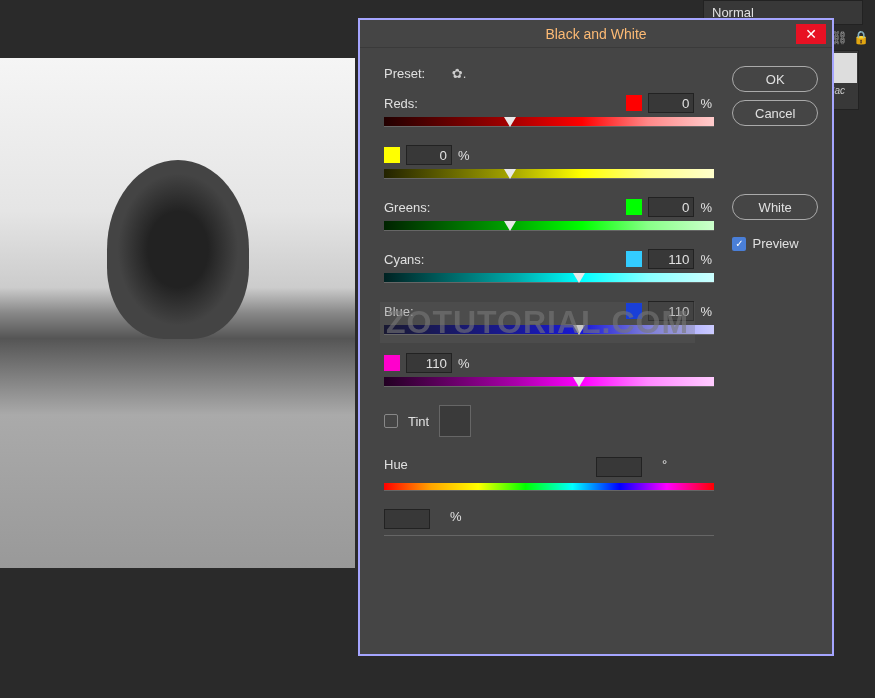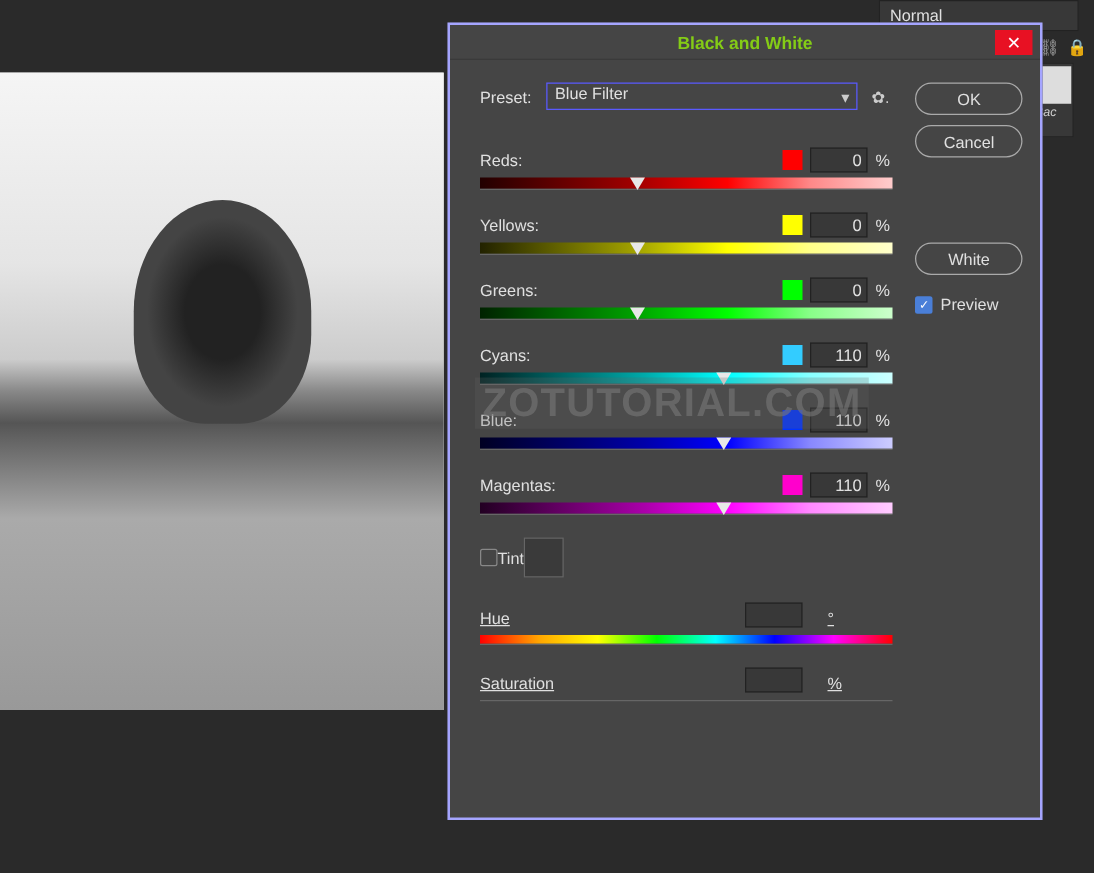--- a/index.html
+++ b/index.html
@@ -89,23 +89,22 @@
     }
     .dialog-titlebar {
       height: 28px;
       display: flex;
       align-items: center;
       position: relative;
       border-bottom: 1px solid #3a3a3a;
     }
     .dialog-title {
       margin: 16px auto;
-      color: #84cc16;
+      color: #fdba74;
       font-size: 14px;
-      font-weight: bold;
     }
     .close-btn {
       position: absolute;
       right: 6px;
       top: 4px;
       width: 30px;
       height: 20px;
       background: #e81123;
       color: #fff;
       display: flex;
@@ -124,22 +123,22 @@
     }
     .buttons-col {
       width: 88px;
       display: flex;
       flex-direction: column;
       gap: 8px;
     }
     .preset-row {
       display: flex;
       align-items: center;
-      gap: 8px;
-      margin-bottom: 30px;
+      gap: 20px;
+      margin-bottom: 12px;
     }
     .preset-label { width: 45px; }
     .preset-select {
       flex: 1;
       background: #454545;
       border: 1px solid #5a5aff;
       color: #e0e0e0;
       height: 22px;
       padding: 0 6px;
       position: relative;
@@ -193,34 +192,34 @@
       width: 0;
       height: 0;
       border-left: 6px solid transparent;
       border-right: 6px solid transparent;
       border-top: 10px solid #e8e8e8;
       transform: translateX(-6px);
     }
     .tint-row {
       display: flex;
       align-items: center;
+      gap: 10px;
       margin: 18px 0 20px 0;
     }
     .tint-swatch {
       width: 32px;
       height: 32px;
       border: 1px solid #666;
       background: #3a3a3a;
     }
     .hue-row, .sat-row {
       display: flex;
-      align-items: flex-end;
+      align-items: flex-start;
       gap: 20px;
       margin-bottom: 6px;
-      text-decoration: underline;
     }
     .hue-label, .sat-label { width: 192px; }
     .deg-unit { width: 14px; }
     .hue-gradient {
       height: 8px;
       background: linear-gradient(to right, red, orange, yellow, lime, cyan, blue, magenta, red);
       border-bottom: 1px solid #666;
       margin-bottom: 18px;
     }
     .sat-line {
@@ -308,41 +307,37 @@
     <span class="dialog-title">Black and White</span>
     <div class="close-btn">
       <span>✕</span>
     </div>
   </div>
 
   <div class="dialog-body">
     <div class="controls-col">
       <div class="preset-row">
         <span class="preset-label">Preset:</span>
-        <div class="preset-select">
-          <span>Blue Filter</span>
-        </div>
         <span class="gear-btn">✿.</span>
       </div>
 
       <div id="color-rows">
           <div class="color-row">
             <div class="color-header">
               <span class="color-label">Reds:</span>
               <span class="swatch" style="background:#ff0000"></span>
               <input class="value-input" value="0" style="">
               <span class="pct">%</span>
             </div>
             <div class="slider-track g-red">
               <div class="slider-thumb" style="left:38%"></div>
             </div>
           </div>
           <div class="color-row">
             <div class="color-header">
-              <span class="color-label">Yellows:</span>
               <span class="swatch" style="background:#ffff00"></span>
               <input class="value-input" value="0" style="">
               <span class="pct">%</span>
             </div>
             <div class="slider-track g-yellow">
               <div class="slider-thumb" style="left:38%"></div>
             </div>
           </div>
           <div class="color-row">
             <div class="color-header">
@@ -372,21 +367,20 @@
               <span class="swatch" style="background:#0033ff"></span>
               <input class="value-input" value="110" style="">
               <span class="pct">%</span>
             </div>
             <div class="slider-track g-blue">
               <div class="slider-thumb" style="left:59%"></div>
             </div>
           </div>
           <div class="color-row">
             <div class="color-header">
-              <span class="color-label">Magentas:</span>
               <span class="swatch" style="background:#ff00cc"></span>
               <input class="value-input" value="110" style="">
               <span class="pct">%</span>
             </div>
             <div class="slider-track g-magenta">
               <div class="slider-thumb" style="left:59%"></div>
             </div>
           </div>
         </div>
 
@@ -397,21 +391,20 @@
       </div>
 
       <div class="hue-row">
         <span class="hue-label">Hue</span>
         <input class="value-input" disabled="" value="" style="">
         <span class="deg-unit">°</span>
       </div>
       <div class="hue-gradient"></div>
 
       <div class="sat-row">
-        <span class="sat-label">Saturation</span>
         <input class="value-input" disabled="" value="" style="">
         <span class="deg-unit">%</span>
       </div>
       <div class="sat-line"></div>
     </div>
 
     <div class="buttons-col">
       <div class="btn">
           <span>OK</span>
         </div>

